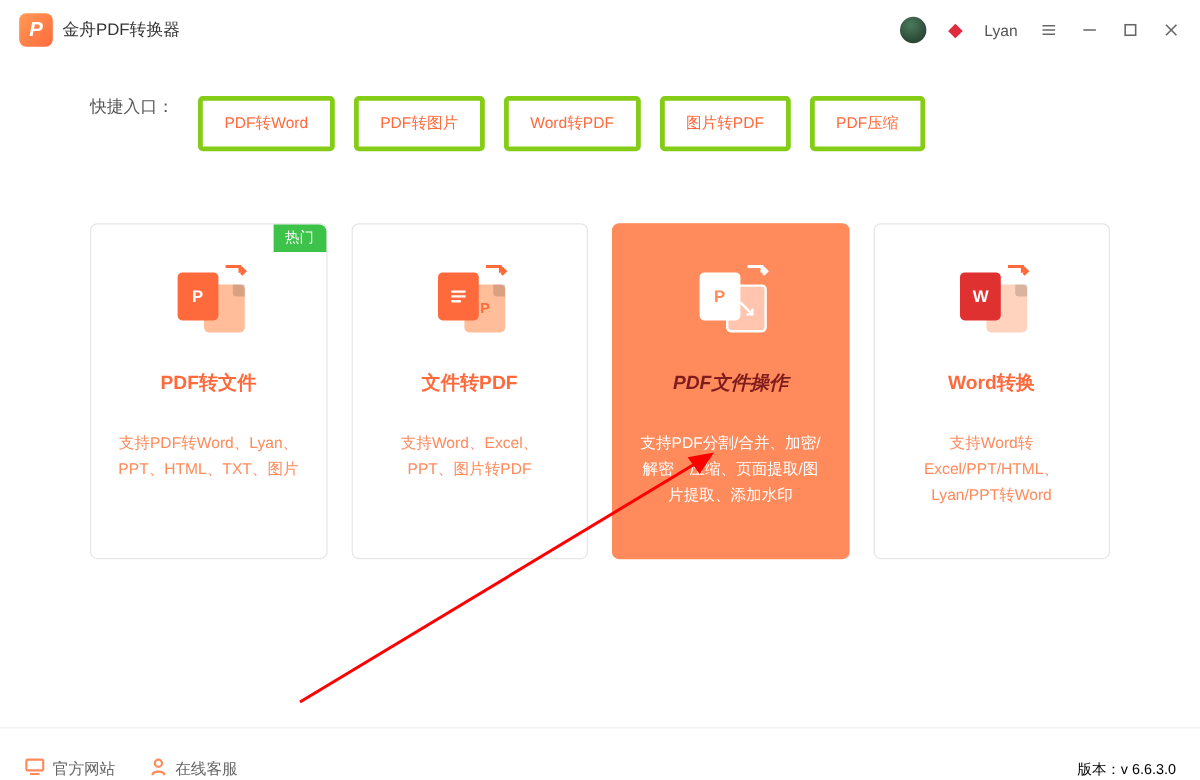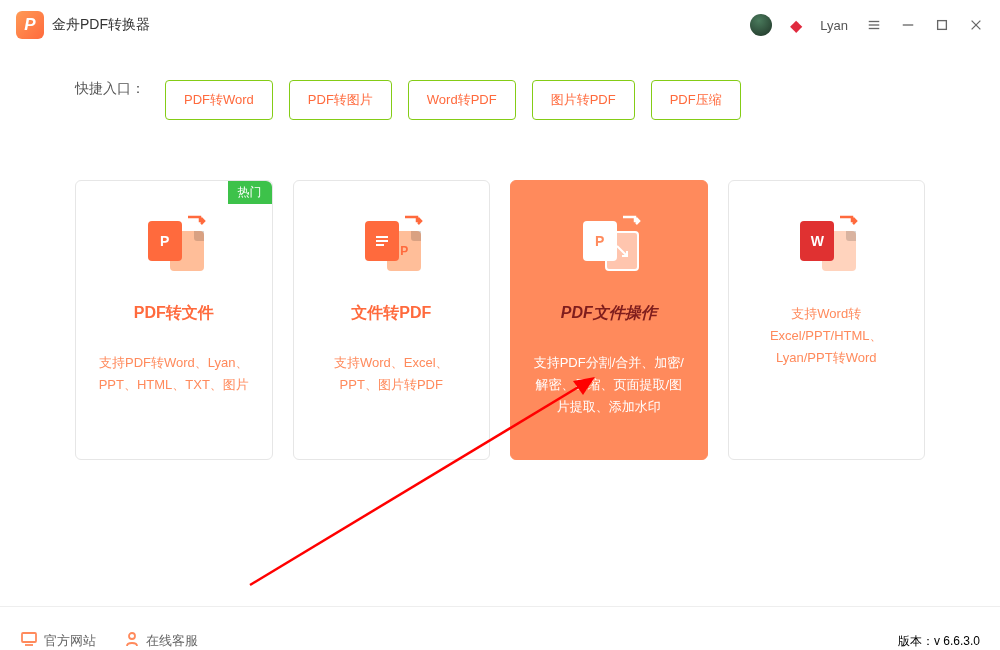--- a/index.html
+++ b/index.html
@@ -14,21 +14,21 @@
 .titlebar-right { margin-left: auto; display: flex; align-items: center; gap: 18px; }
 .avatar { width: 22px; height: 22px; border-radius: 50%; background: radial-gradient(circle at 40% 30%, #4a7a5c, #1e3326); }
 .gem-icon { color: #e02a3e; font-size:16px;}
 .username { font-size: 13px; color: #555; }
 .win-btn { width: 16px; height:16px; display:flex; align-items:center; justify-content:center; color:#666; font-size:16px; cursor:pointer;}
 .win-btn svg{width:14px;height:14px;stroke:#666;stroke-width:1.5;fill:none;}
 
 
 .quick-section { padding: 30px 75px 0; display: flex; align-items: flex-start; gap: 16px; }
 .quick-label { font-size: 14px; color: #555; margin-right: 4px;}
-.quick-btn { padding: 10px 18px; border: 1px solid #84cc16; border-radius: 4px; background: #fff; color: #ff6a3d; font-size: 13px; cursor: pointer; }
+.quick-btn { padding: 10px 18px; border: 4px solid #84cc16; border-radius: 4px; background: #fff; color: #ff6a3d; font-size: 13px; cursor: pointer; }
 
 
 .cards { display: flex; gap: 20px; padding: 60px 75px 0; }
 .card { flex: 1; border: 1px solid #e6e6e6; border-radius: 6px; padding: 36px 12px 30px; text-align: center; position: relative; cursor:pointer; height:280px;}
 .card.active { background: #ff8a5c; border-color: #ff8a5c; }
 .hot-badge { position: absolute; top: 0; right: 0; background: #3dc24a; color: #fff; font-size: 12px; padding: 3px 10px; border-top-right-radius: 6px; }
 .card-icon { width: 60px; height: 60px; margin: 0 auto 26px; position: relative; }
 .card-title { font-size: 16px; font-weight: 600; color: #ff6a3d; margin-bottom: 28px; }
 .card.active .card-title { color: #7f1d1d; font-style: italic; }
 .card-desc { font-size: 13px; color: #ff8a5c; line-height: 1.7; padding: 0 10px;}
@@ -167,20 +167,21 @@
         <div class="ic-back" style="background:#ffd3bd;top:14px;left:26px;">
             <div class="ic-corner"></div>
           </div>
         <div class="ic-front" style="background:#e03131;top:4px;left:4px;">W</div>
         <div class="ic-arrow"><svg viewBox="0 0 20 12">
               <path d="M2 2 H14 L14 6 L18 6" stroke="#ff6a3d" stroke-width="2.5" fill="none"></path>
               <path d="M15 3 L18 6 L15 9" stroke="#ff6a3d" stroke-width="2.5" fill="none"></path>
             </svg></div>
       </div>
     </div>
+    <div class="card-title">Word转换</div>
     <div class="card-desc">支持Word转Excel/PPT/HTML、Lyan/PPT转Word</div>
   </div>
 
 </div>
 
 <svg class="anno-arrow" style="left:245px;top:365px;width:370px;height:225px;" viewBox="0 0 370 225">
   <line x1="5" y1="220" x2="345" y2="15" stroke="#ff0000" stroke-width="2.5"></line>
   <polygon points="350,12 328,16 338,30" fill="#ff0000"></polygon>
 </svg>
 

